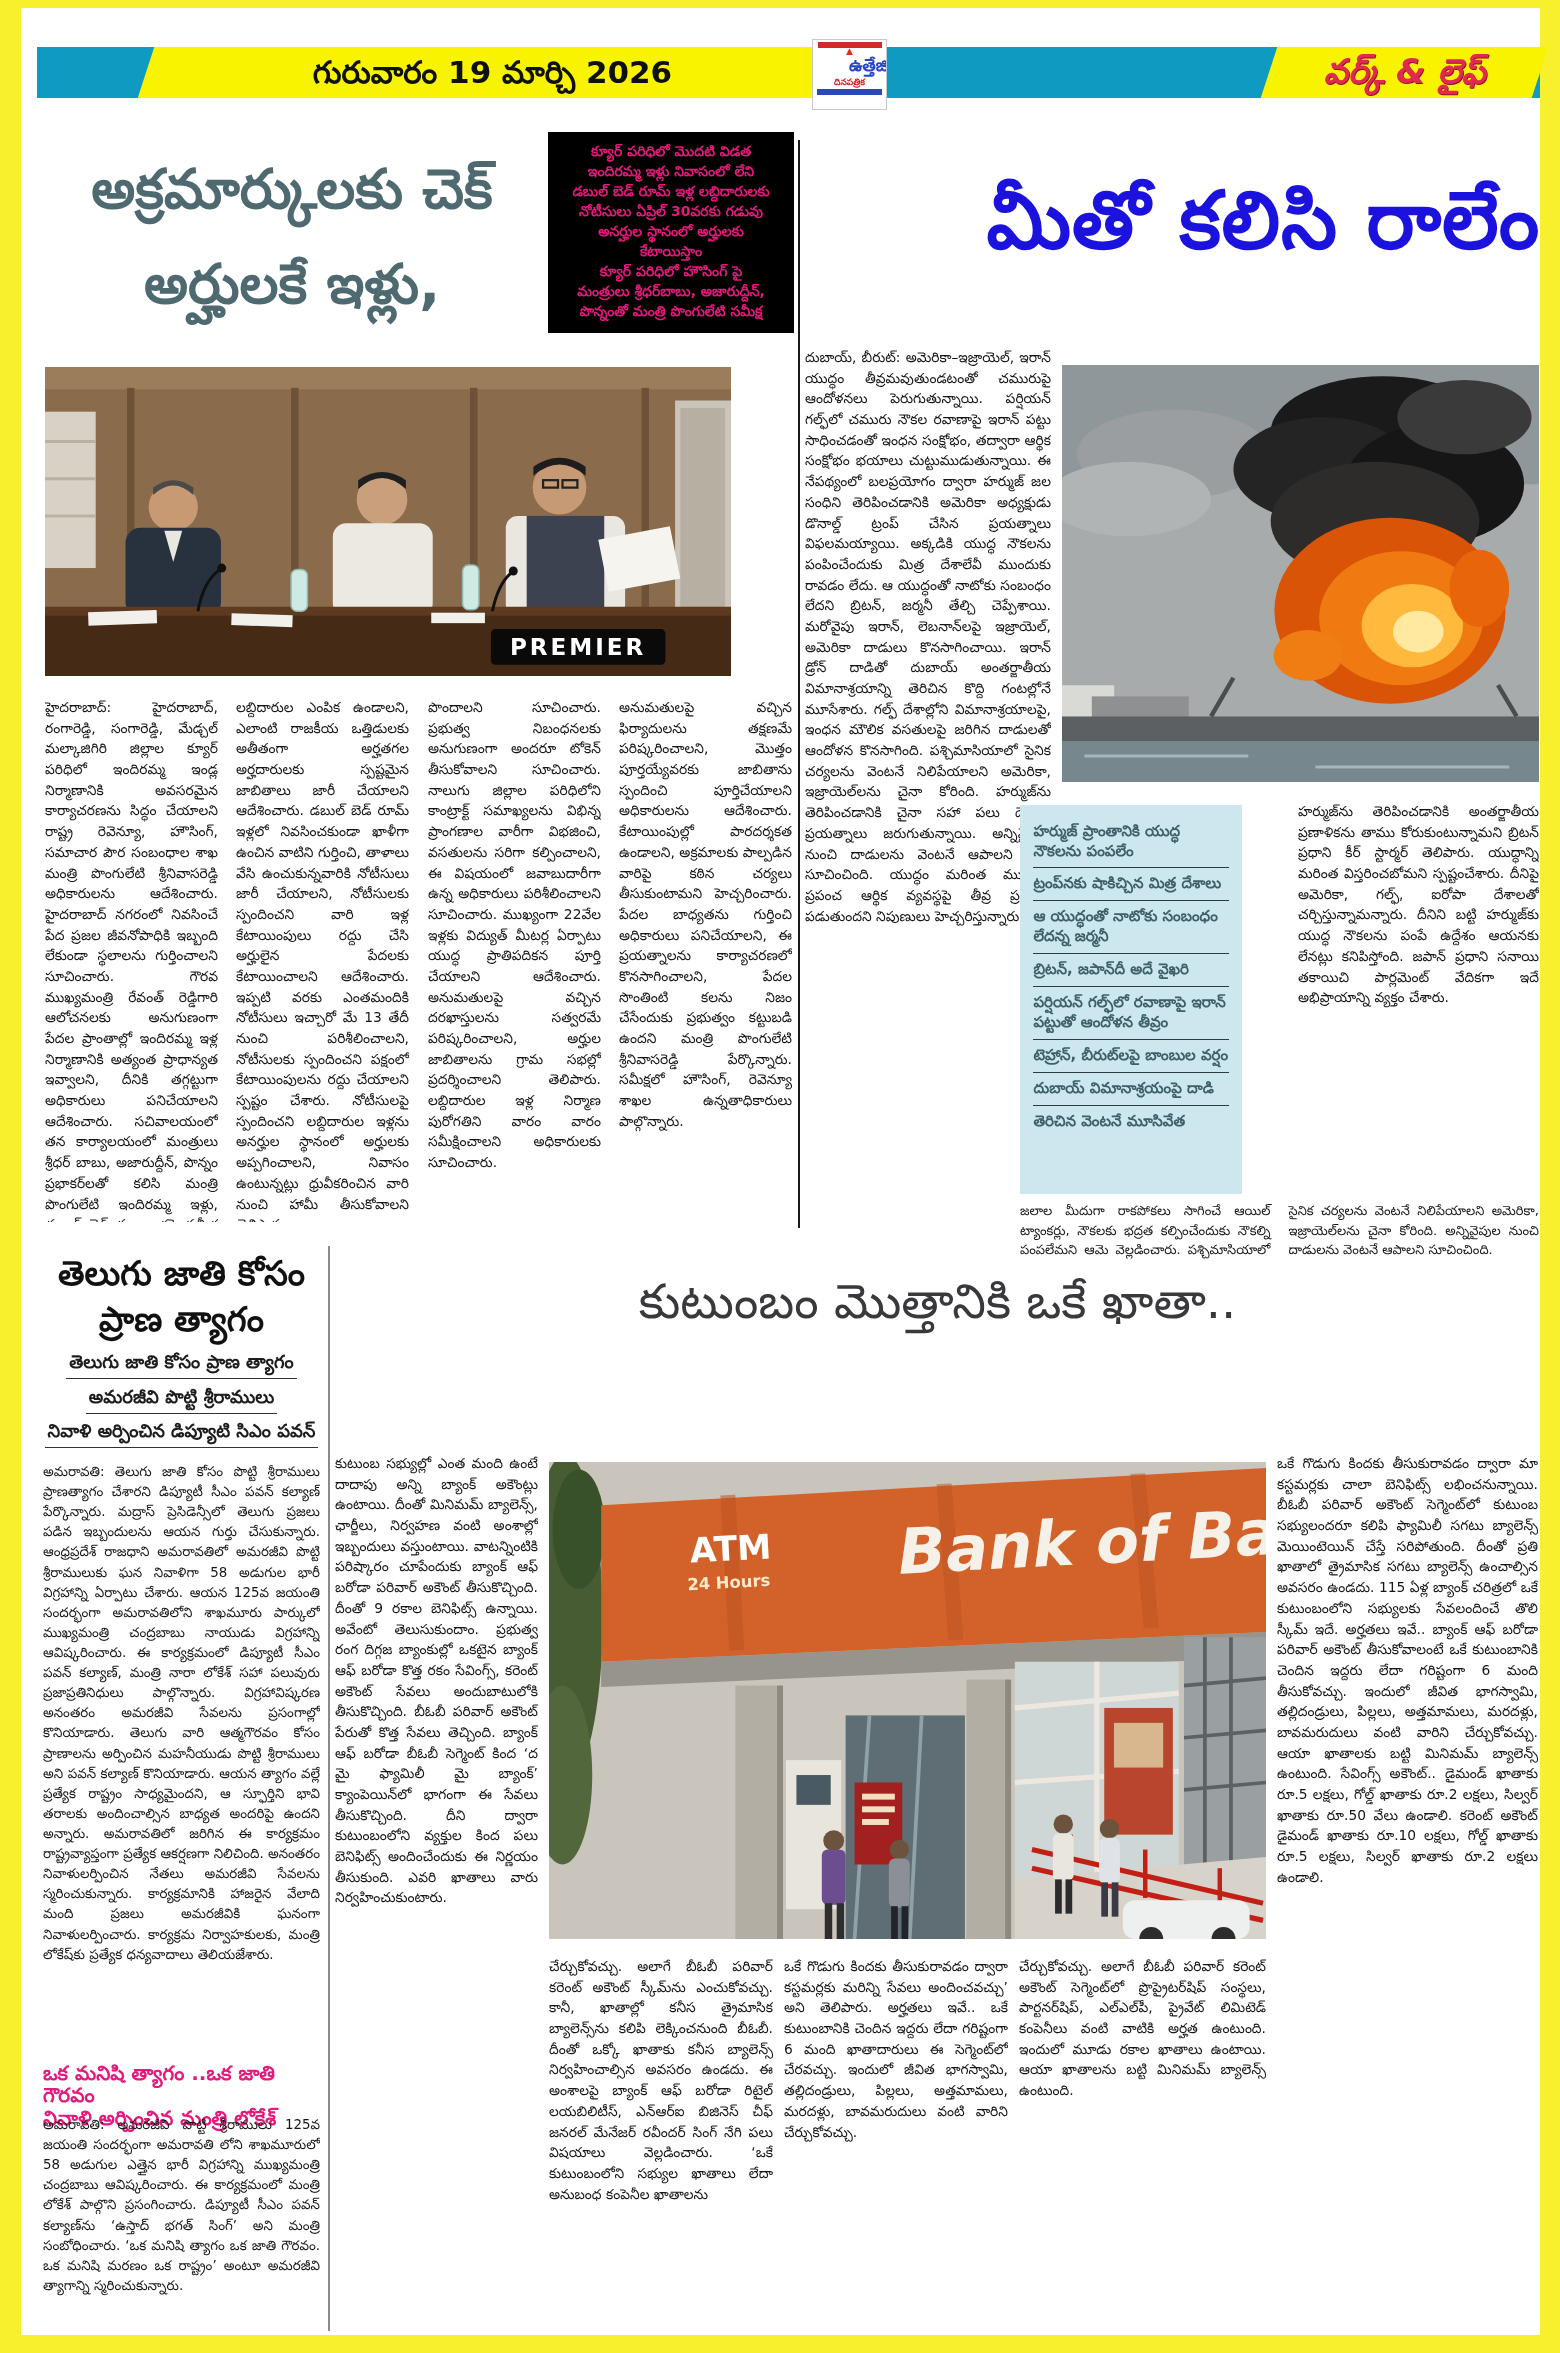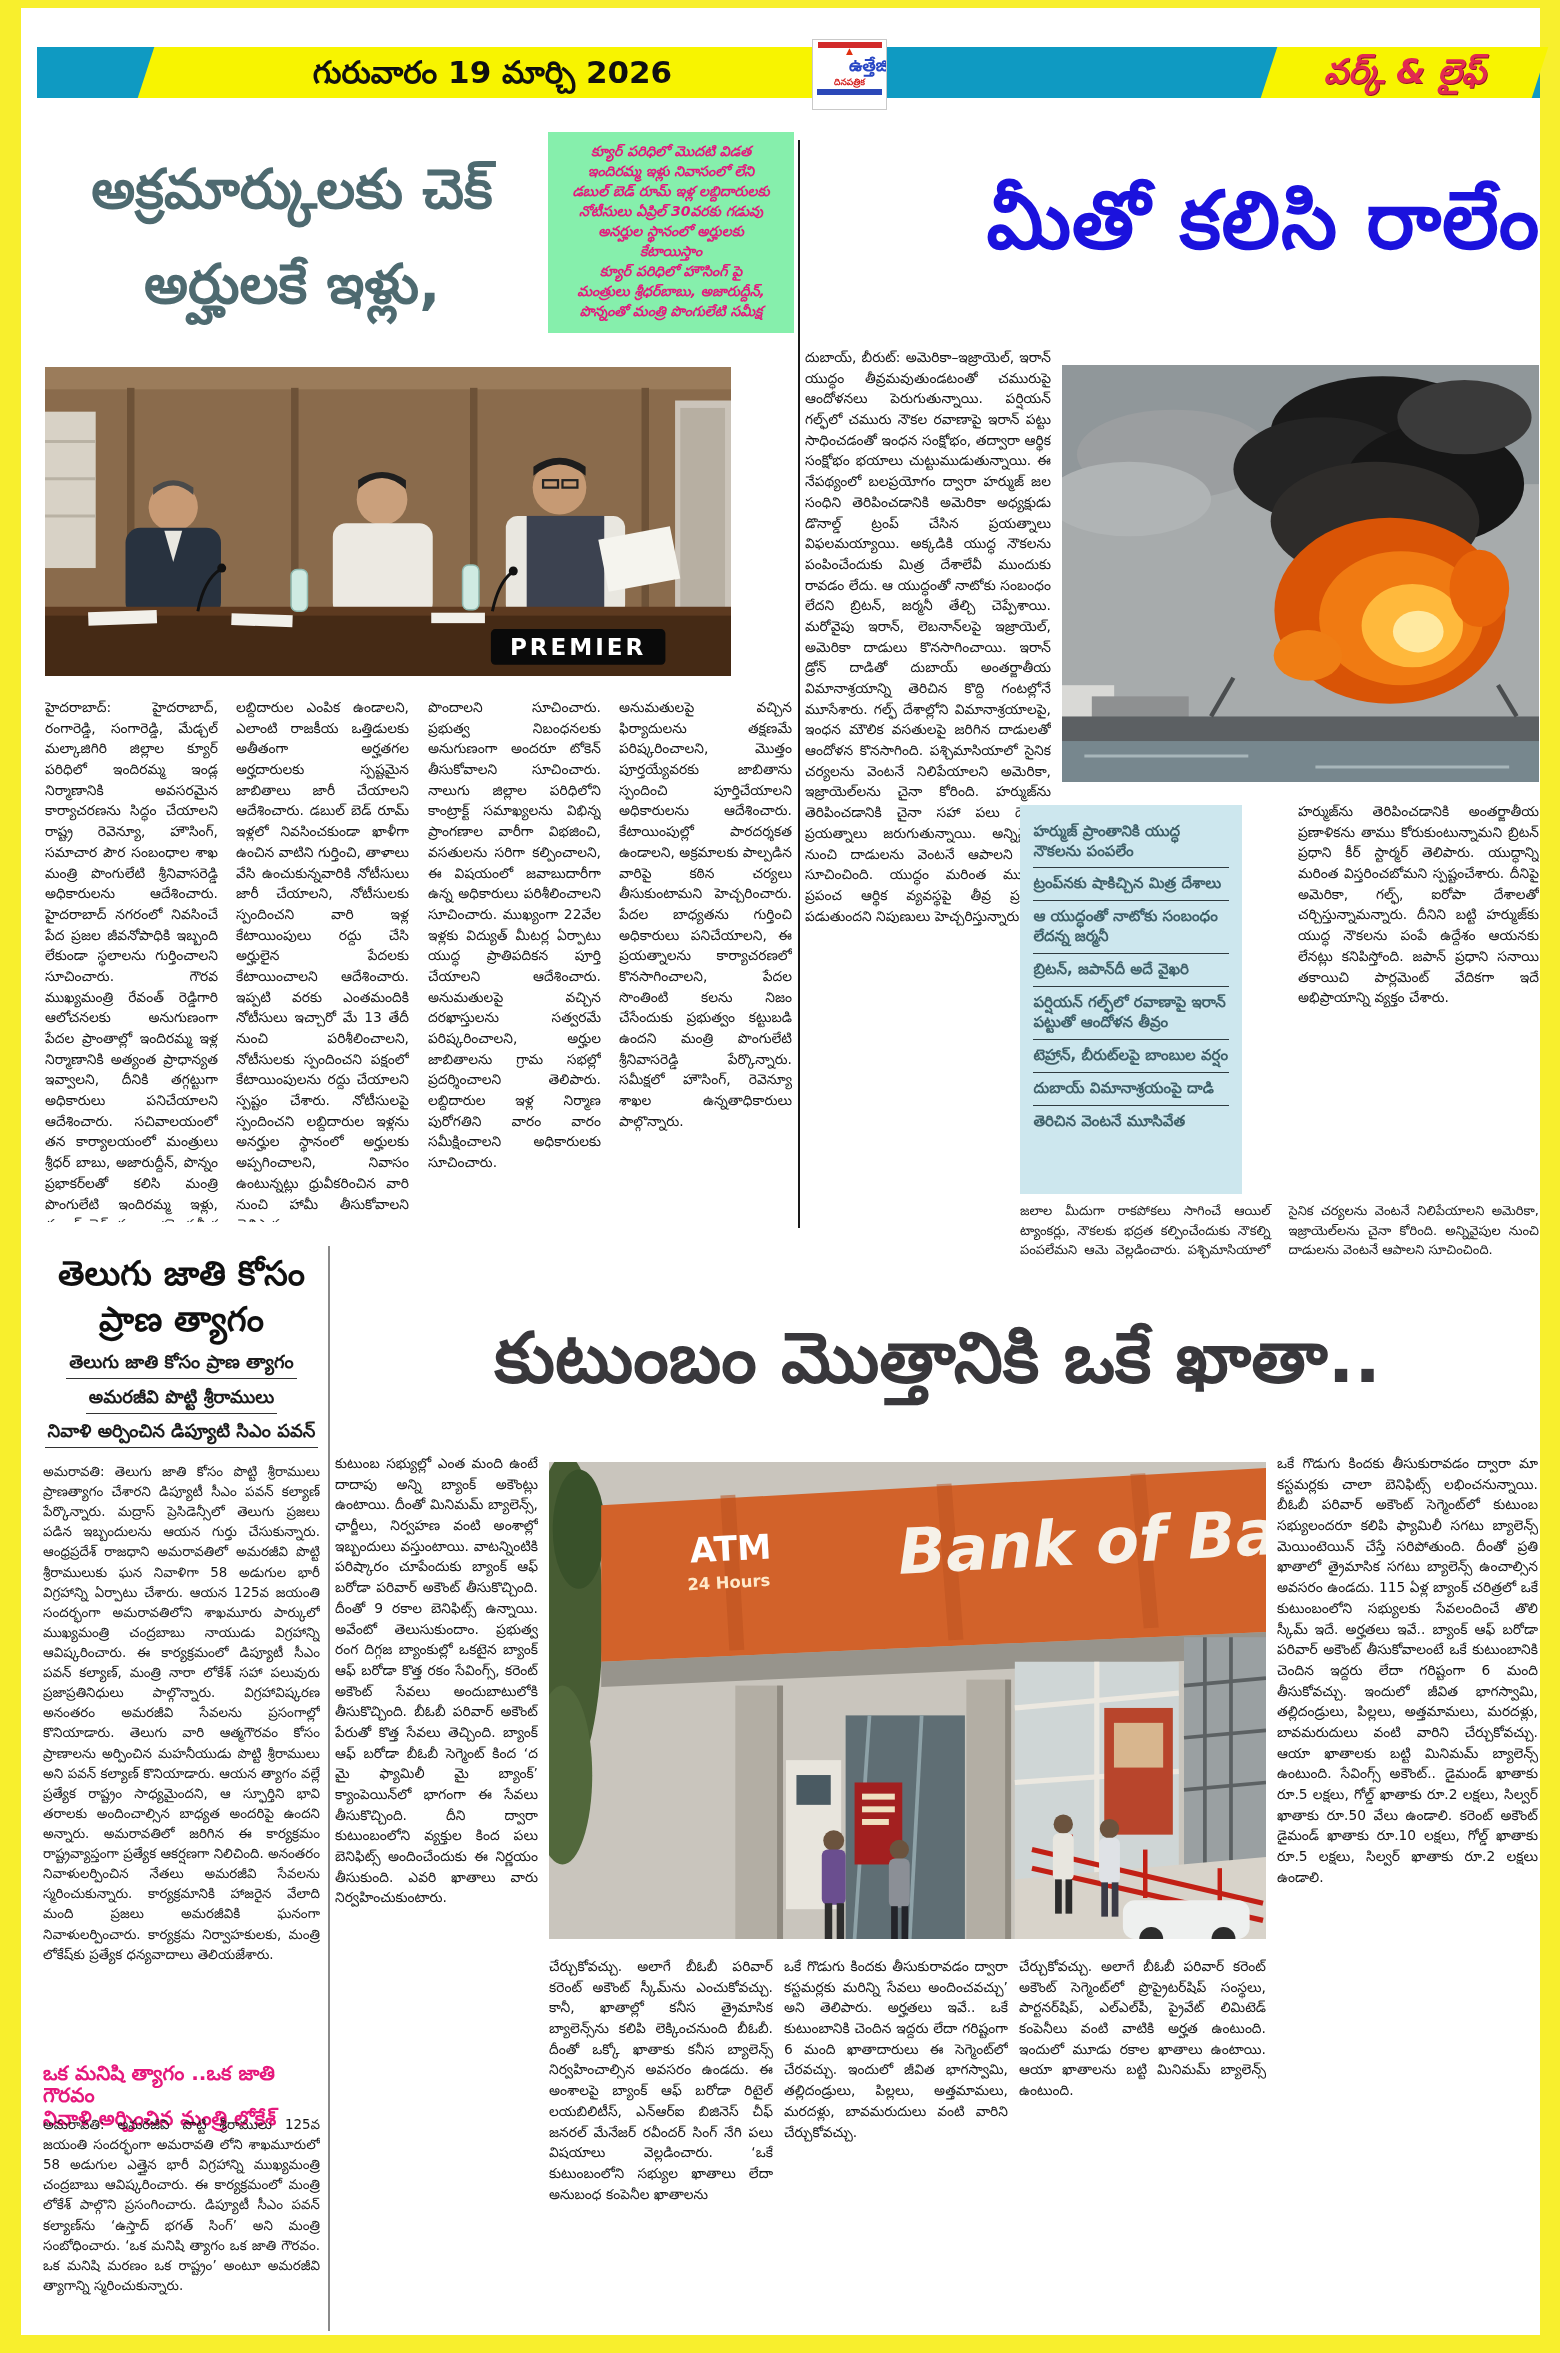--- a/index.html
+++ b/index.html
@@ -14,23 +14,23 @@
   .masthead .redbar{height:6px;background:#d22a2a;margin:1.5px 4.5px 0.7px 4.5px;}
   .masthead .title{font-size:17px;font-weight:bold;color:#2746c4;line-height:22.4px;margin-left:36px;}
   .masthead .flame{color:#e03010;font-size:9px;line-height:6px;}
   .masthead .sub{font-size:9px;font-weight:bold;color:#d41f1f;line-height:10.4px;}
   .masthead .bluebar{height:6.7px;background:#2b48b8;margin:1.5px 3.7px 0 3.7px;}
   .hdr-right{position:absolute;left:1269px;top:47px;width:271px;height:51px;background:#f8f400;transform:skewX(-18deg);}
   .hdr-right span{display:block;transform:skewX(18deg);text-align:center;font-size:34px;font-weight:bold;font-style:italic;color:#e22a50;line-height:49px;text-shadow:0.7px 0.7px 0 #8d1024;}
   
   .hl-housing{position:absolute;left:43px;top:142px;width:498px;text-align:center;color:#4e6a70;font-weight:bold;font-size:55px;line-height:1.72;}
   .hl-war{position:absolute;left:805px;top:177px;width:735px;text-align:right;color:#1b12dd;font-weight:bold;font-size:80px;line-height:1.1;letter-spacing:0.7px;}
-  .hl-bank{position:absolute;left:337px;top:1273px;width:1201px;text-align:center;color:#39383c;font-weight:bold;font-size:70px;line-height:1.2;margin-top:43px;}
-  
-  .pinkbox{position:absolute;left:548px;top:132px;width:246px;height:201px;background:#86efac;padding:9px 6px;box-sizing:border-box;text-align:center;font-style:italic;}
+  .hl-bank{position:absolute;left:337px;top:1273px;width:1201px;text-align:center;color:#39383c;font-weight:normal;font-size:48px;line-height:1.2;}
+  
+  .pinkbox{position:absolute;left:548px;top:132px;width:246px;height:201px;background:#000000;padding:9px 6px;box-sizing:border-box;text-align:center;}
   .pinkbox div{font-size:14px;font-weight:bold;color:#e5187c;line-height:20px;}
   
   .cyanbox{position:absolute;left:1020px;top:805px;width:222px;height:389px;background:#cde7ee;padding:10.4px 13.4px;box-sizing:border-box;overflow:hidden;}
   .cyanbox div{font-size:15px;font-weight:bold;color:#3f6069;line-height:20px;border-bottom:1.5px solid #2e3a3e;padding:5.2px 0 6.7px 0;}
   
   .col{position:absolute;font-size:13.8px;line-height:1.5;text-align:justify;color:#161616;overflow:hidden;}
   .col-sm{font-size:13px;}
   
   .vrule{position:absolute;width:1.5px;background:#1a1a1a;}
   .vrule-gray{position:absolute;width:1.5px;background:#8a8a8a;}

